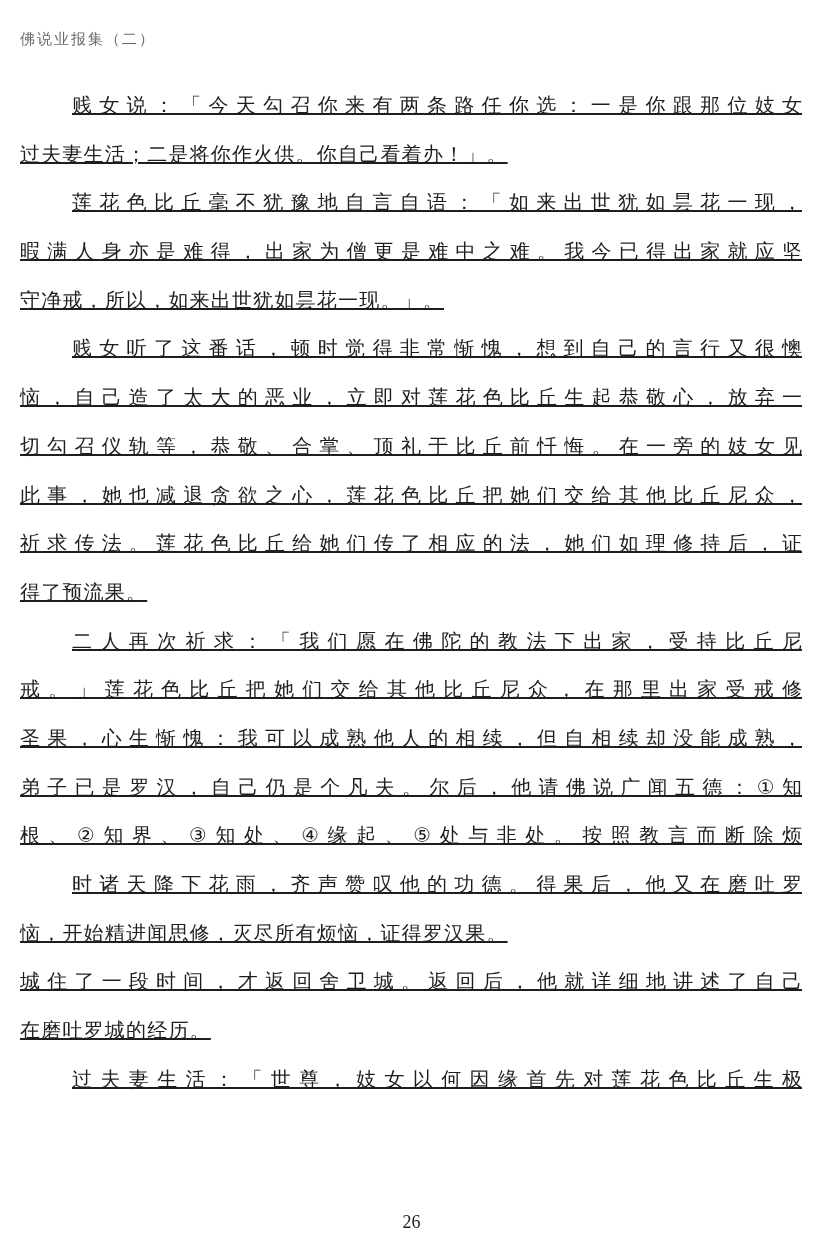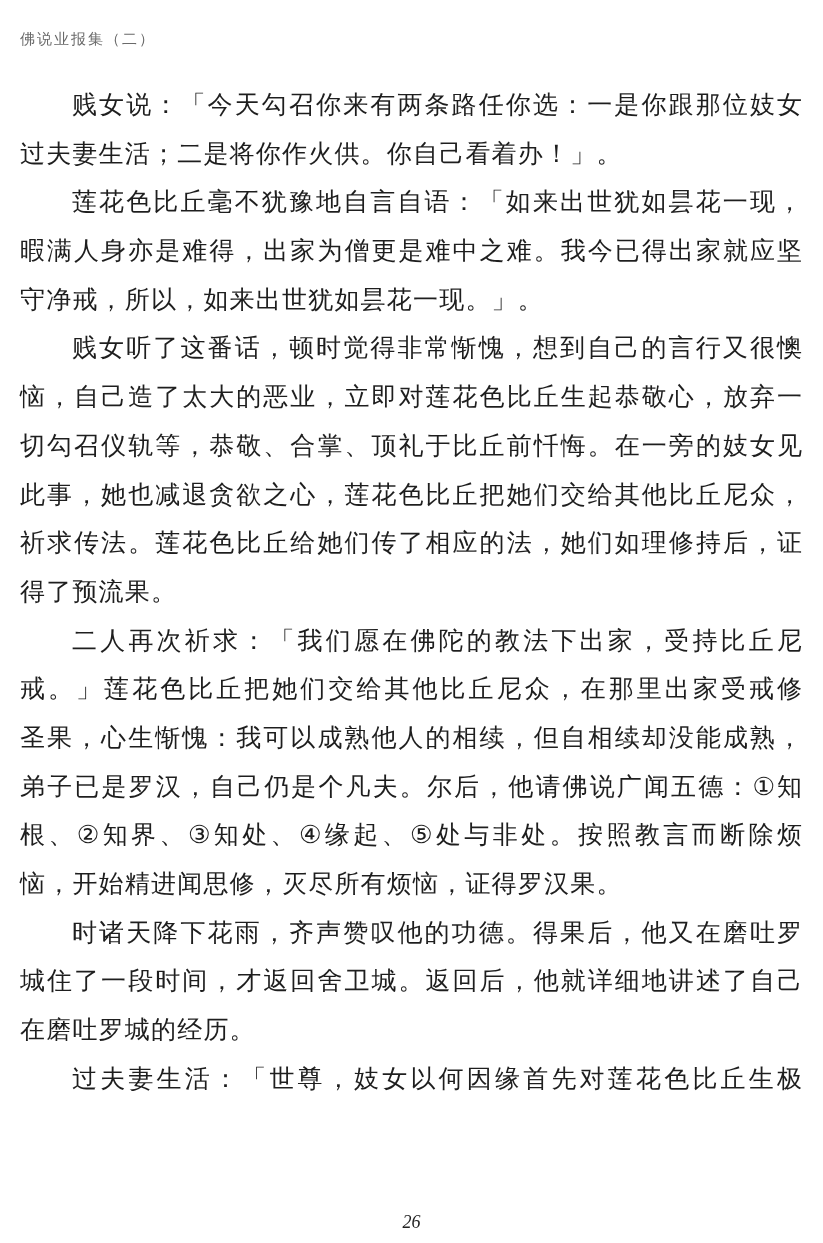--- a/index.html
+++ b/index.html
@@ -27,24 +27,25 @@
   }
   .body-text {
     position: absolute;
     left: 20px;
     top: 81px;
     width: 782px;
   }
   .line {
     height: 48.7px;
     line-height: 48.7px;
-    font-size: 25px;
+    font-size: 20px;
     white-space: nowrap;
     overflow: visible;
     color: #1e1e1e;
+    text-decoration: underline;
   }
   .line.full {
     text-align: justify;
     text-align-last: justify;
   }
   .line.indent {
     padding-left: 52px;
   }
   .line.partial {
     letter-spacing: 1.2px;
@@ -52,21 +53,20 @@
   .page-number {
     position: absolute;
     left: 0;
     width: 823px;
     top: 1210px;
     text-align: center;
     font-family: "Liberation Serif", "DejaVu Serif", serif;
     font-size: 18px;
     line-height: 24px;
     color: #222222;
-    font-style: italic;
   }
 </style>
 </head>
 <body>
 
 <div class="running-header">佛说业报集（二）</div>
 
 <div class="body-text">
   <div class="line indent full">贱女说：「今天勾召你来有两条路任你选：一是你跟那位妓女</div>
   <div class="line partial">过夫妻生活；二是将你作火供。你自己看着办！」。</div>
@@ -77,20 +77,20 @@
   <div class="line full">恼，自己造了太大的恶业，立即对莲花色比丘生起恭敬心，放弃一</div>
   <div class="line full">切勾召仪轨等，恭敬、合掌、顶礼于比丘前忏悔。在一旁的妓女见</div>
   <div class="line full">此事，她也减退贪欲之心，莲花色比丘把她们交给其他比丘尼众，</div>
   <div class="line full">祈求传法。莲花色比丘给她们传了相应的法，她们如理修持后，证</div>
   <div class="line partial">得了预流果。</div>
   <div class="line indent full">二人再次祈求：「我们愿在佛陀的教法下出家，受持比丘尼</div>
   <div class="line full">戒。」莲花色比丘把她们交给其他比丘尼众，在那里出家受戒修</div>
   <div class="line full">圣果，心生惭愧：我可以成熟他人的相续，但自相续却没能成熟，</div>
   <div class="line full">弟子已是罗汉，自己仍是个凡夫。尔后，他请佛说广闻五德：①知</div>
   <div class="line full">根、②知界、③知处、④缘起、⑤处与非处。按照教言而断除烦</div>
+  <div class="line indent full">时诸天降下花雨，齐声赞叹他的功德。得果后，他又在磨吐罗</div>
   <div class="line partial">恼，开始精进闻思修，灭尽所有烦恼，证得罗汉果。</div>
-  <div class="line indent full">时诸天降下花雨，齐声赞叹他的功德。得果后，他又在磨吐罗</div>
   <div class="line full">城住了一段时间，才返回舍卫城。返回后，他就详细地讲述了自己</div>
   <div class="line partial">在磨吐罗城的经历。</div>
   <div class="line indent full">过夫妻生活：「世尊，妓女以何因缘首先对莲花色比丘生极</div>
 </div>
 
 <div class="page-number">26</div>
 
 </body></html>

